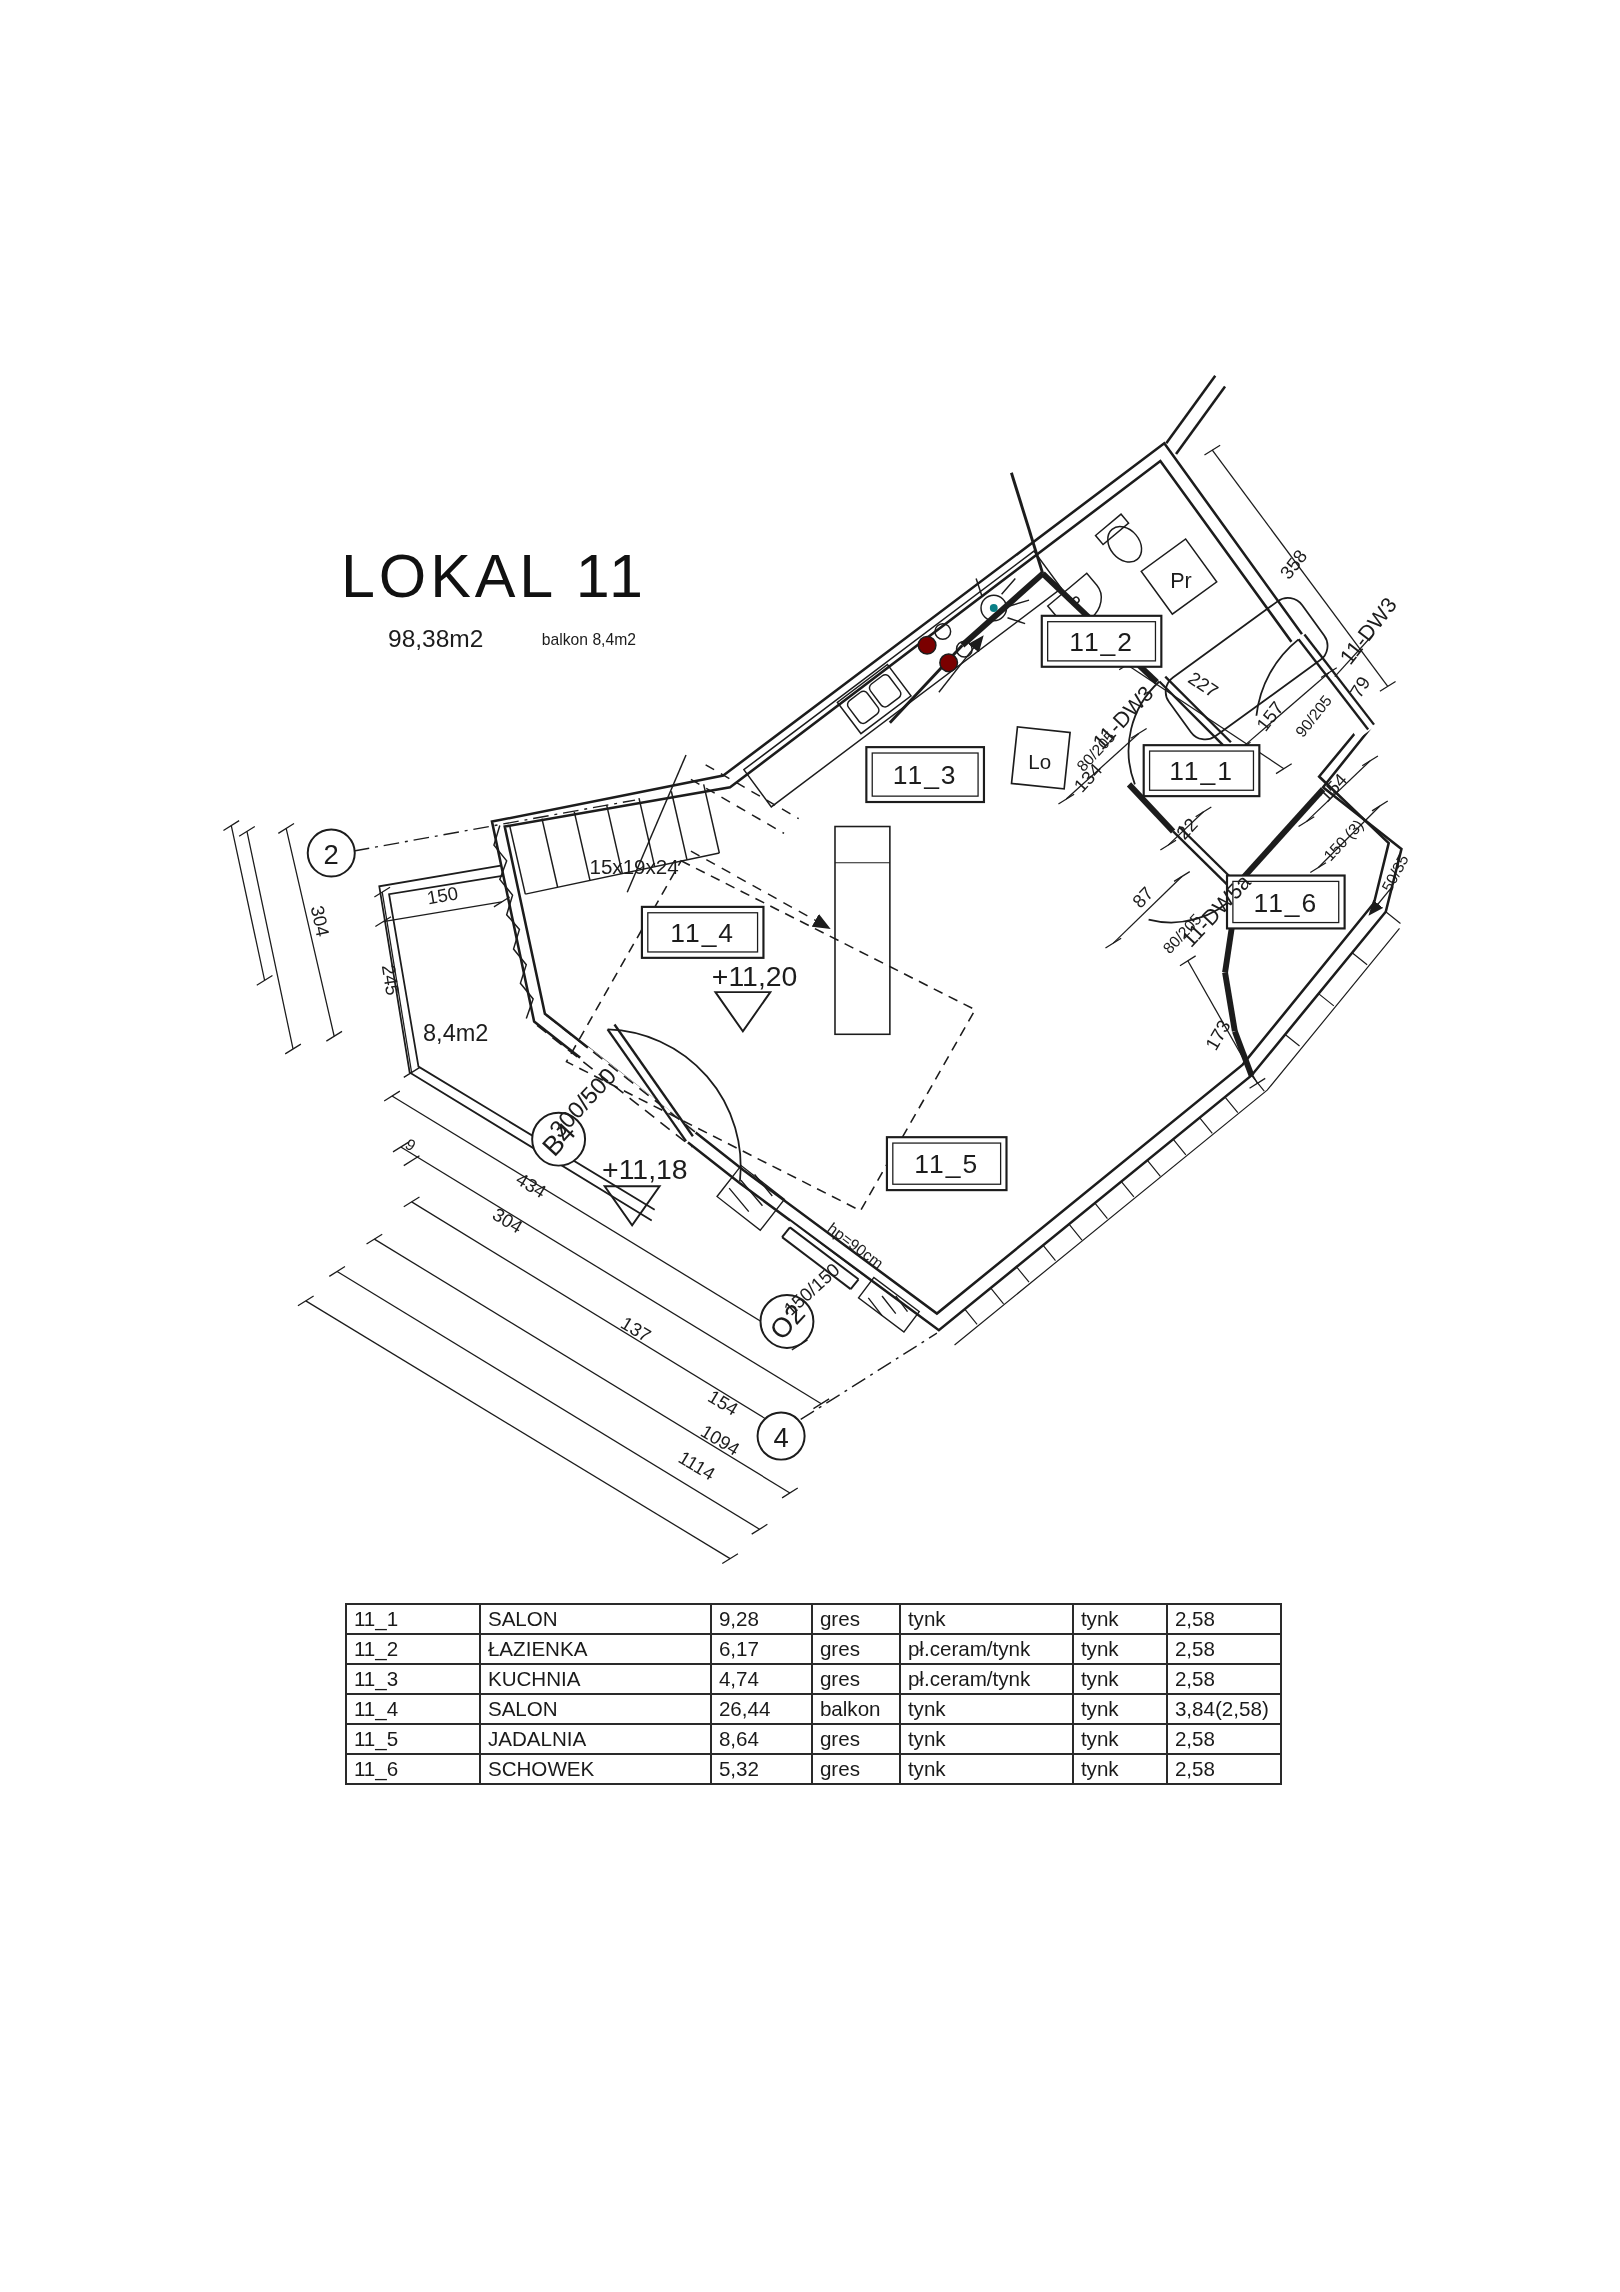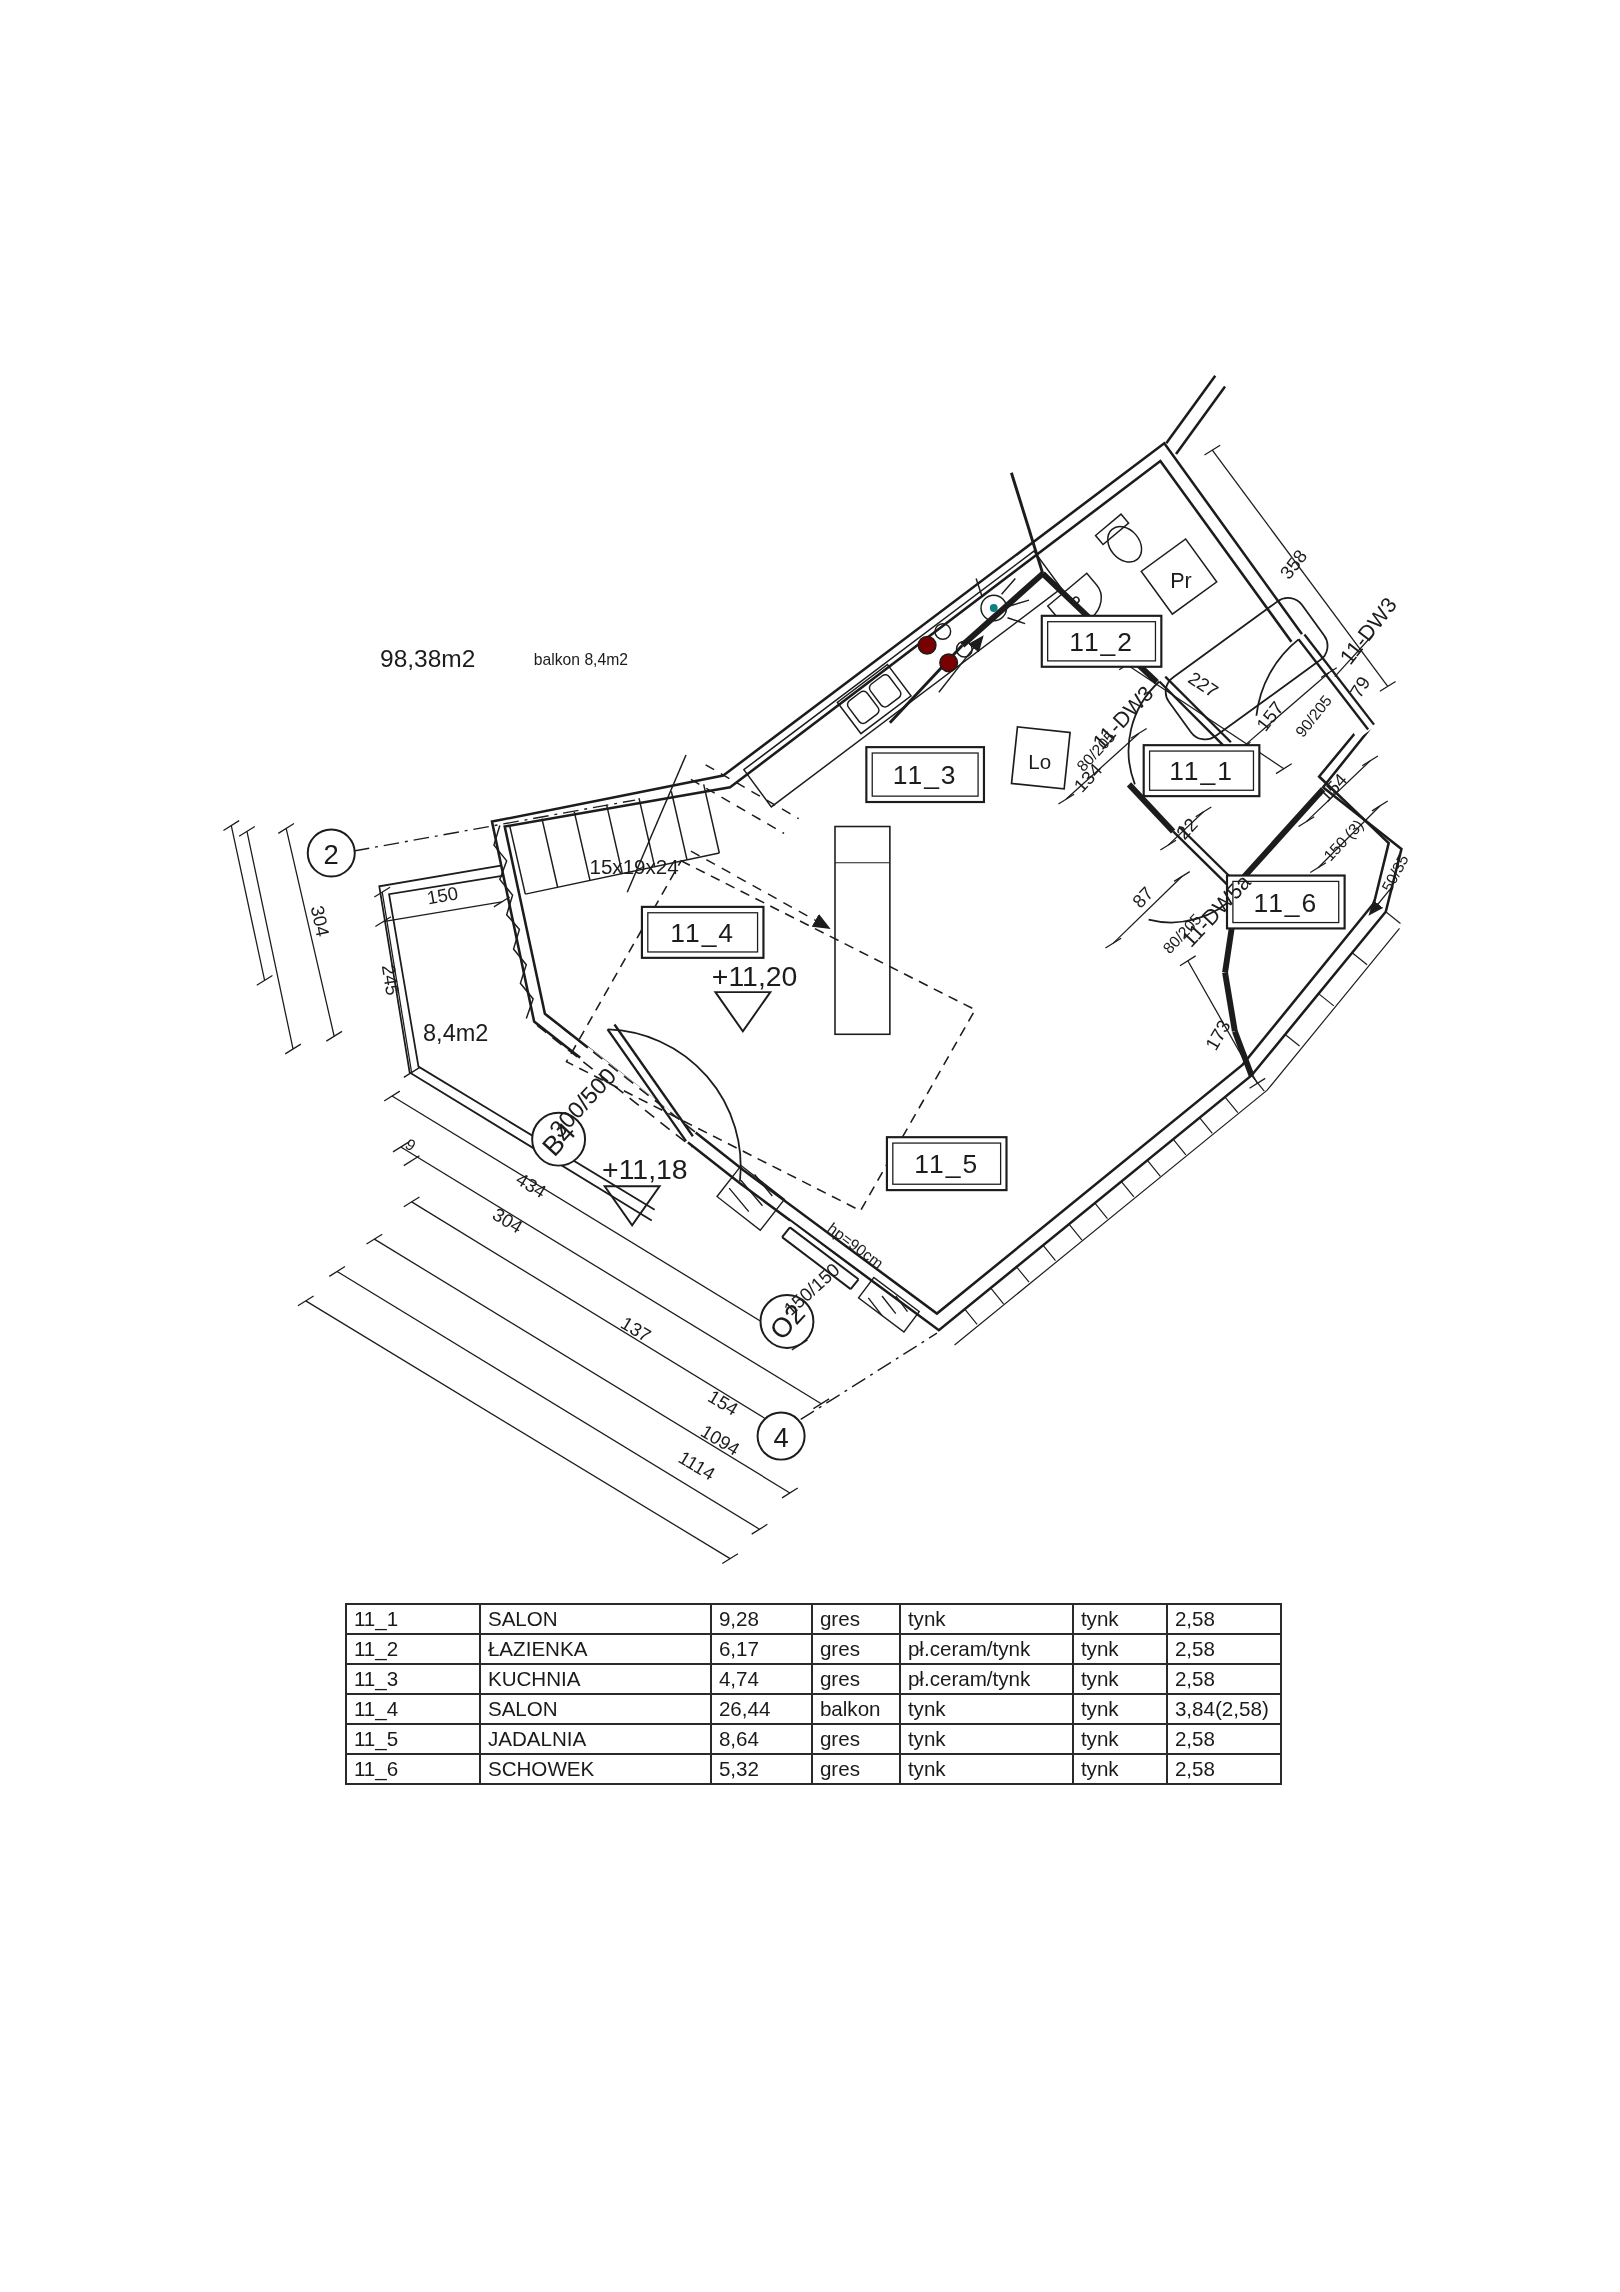--- a/index.html
+++ b/index.html
@@ -1,20 +1,20 @@
 <!DOCTYPE html>
 <html><head>
 <meta charset="utf-8">
 <style>
   html,body{margin:0;padding:0;background:#e8e8e8;}
   .page{position:relative;width:1620px;height:2293px;background:#ffffff;margin:0 auto;
         font-family:"Liberation Sans",sans-serif;color:#1c1c1c;overflow:hidden;}
   .title-block{position:absolute;left:341px;top:541px;}
   .main-title{font-size:61px;letter-spacing:3.9px;color:#111;}
-  .sub-line{position:absolute;left:380px;top:625px;white-space:nowrap;margin-top:20px;}
+  .sub-line{position:absolute;left:388px;top:625px;white-space:nowrap;}
   .area-txt{font-size:24.5px;display:inline-block;}
   .balkon-txt{font-size:15.7px;display:inline-block;margin-left:54px;vertical-align:2px;}
   svg.plan{position:absolute;left:0;top:0;width:1620px;height:2293px;}
   svg text{fill:#1c1c1c;font-family:"Liberation Sans",sans-serif;}
   .room-label{font-size:27px;letter-spacing:2px;}
   .dim{font-size:19px;}
   .dim-sm{font-size:16px;}
   .door-lbl{font-size:22px;}
   .lvl{font-size:29px;}
   .mark{font-size:28px;}
@@ -310,20 +310,23 @@
       <text class="dim" x="536" y="1214" transform="rotate(31 536 1219)">434</text>
       <text class="dim-sm" x="414" y="1172" transform="rotate(31 414 1176)">9</text>
       <text class="dim" x="512" y="1250" transform="rotate(31 512 1255)">304</text>
       <text class="dim" x="643" y="1361" transform="rotate(31 643 1366)">137</text>
       <text class="dim" x="732" y="1436" transform="rotate(31 732 1441)">154</text>
       <text class="dim" x="729" y="1474" transform="rotate(31 729 1479)">1094</text>
       <text class="dim" x="705" y="1500" transform="rotate(31 705 1505)">1114</text>
     </g>
   </svg>
 
+  <div class="title-block">
+    <div class="main-title">LOKAL 11</div>
+  </div>
   <div class="sub-line">
     <span class="area-txt">98,38m2</span>
     <span class="balkon-txt">balkon 8,4m2</span>
   </div>
 
   <table class="spec">
     <colgroup>
       <col style="width:134px">
         <col style="width:231px">
         <col style="width:101px">

